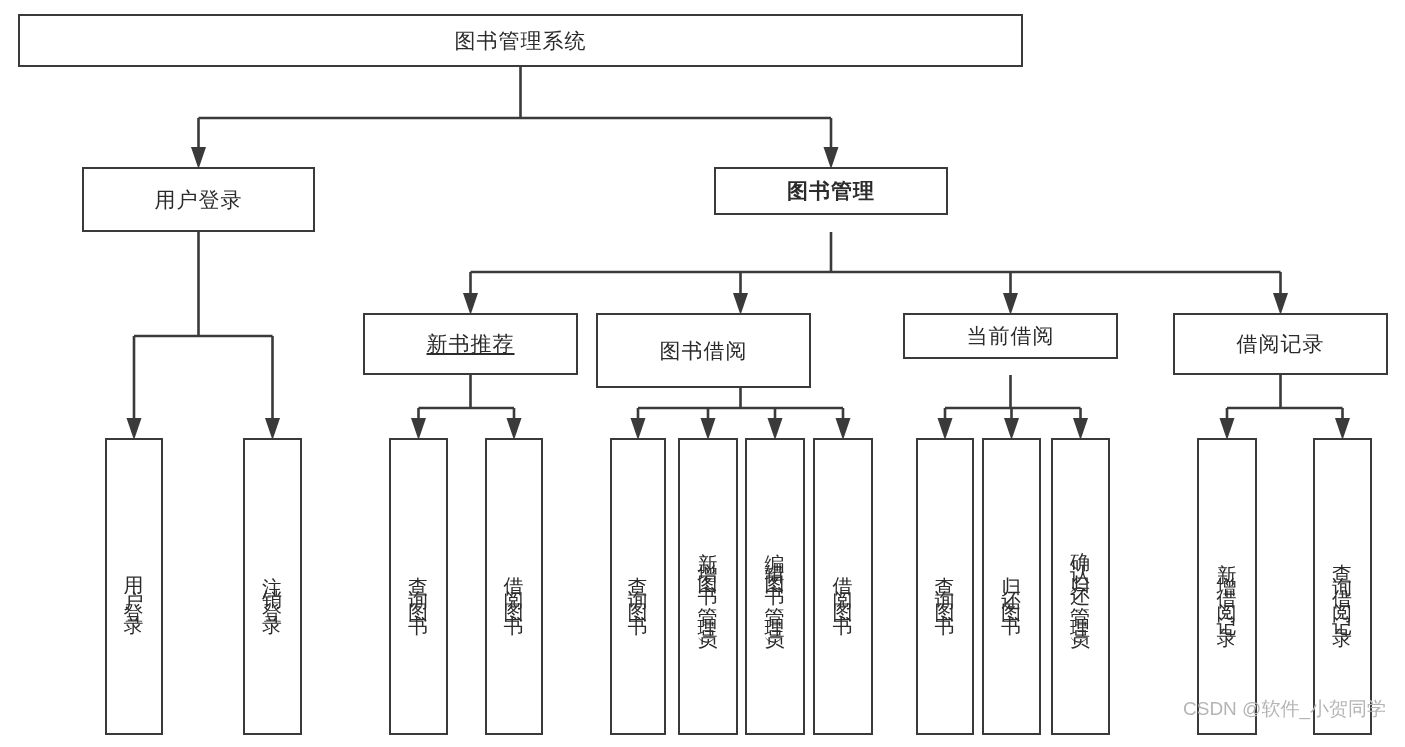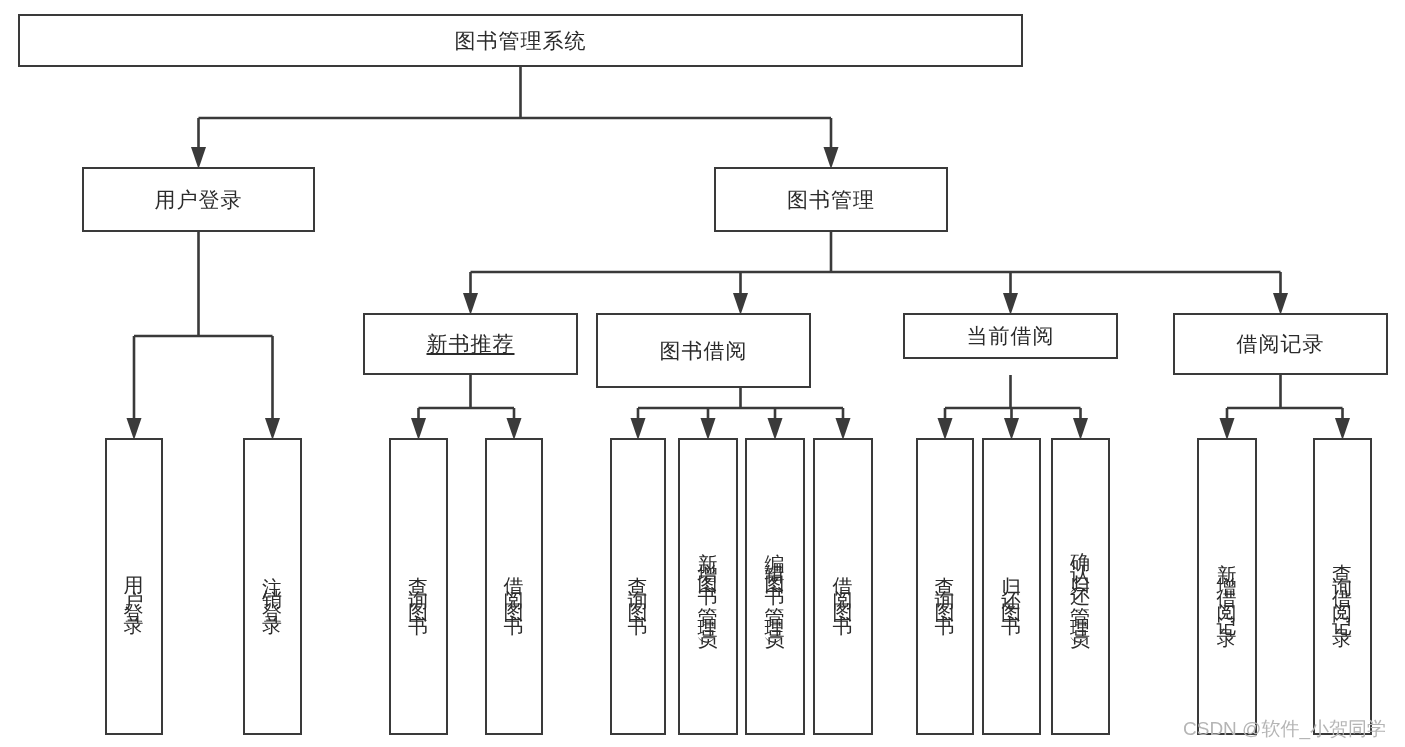--- a/index.html
+++ b/index.html
@@ -56,21 +56,21 @@
     font-size: 20px;
     letter-spacing: 13px;
     line-height: 1;
   }
   .node.v.long span {
     letter-spacing: 11px;
   }
   .watermark {
     position: absolute;
     left: 1183px;
-    top: 716px;
+    top: 696px;
     font-size: 19px;
     color: #b5b5b5;
     white-space: nowrap;
     z-index: 5;
   }
 </style>
 </head>
 <body>
 
 <div class="stage">
@@ -125,21 +125,21 @@
     </g>
   </svg>
 
   <div class="node h" style="left:18px; top:14px; width:1005px; height:53px;">
     <span>图书管理系统</span>
   </div>
 
   <div class="node h" style="left:82px; top:167px; width:233px; height:65px;">
     <span>用户登录</span>
   </div>
-  <div class="node h" style="left:714px; top:167px; width:234px; height:65px;">
+  <div class="node h" style="left:714px; top:167px; width:234px; height:48px;font-weight:bold;">
     <span>图书管理</span>
   </div>
 
   <div class="node h" style="left:363px; top:313px; width:215px; height:62px;text-decoration:underline;">
     <span>新书推荐</span>
   </div>
   <div class="node h" style="left:596px; top:313px; width:215px; height:75px;">
     <span>图书借阅</span>
   </div>
   <div class="node h" style="left:903px; top:313px; width:215px; height:46px;">

